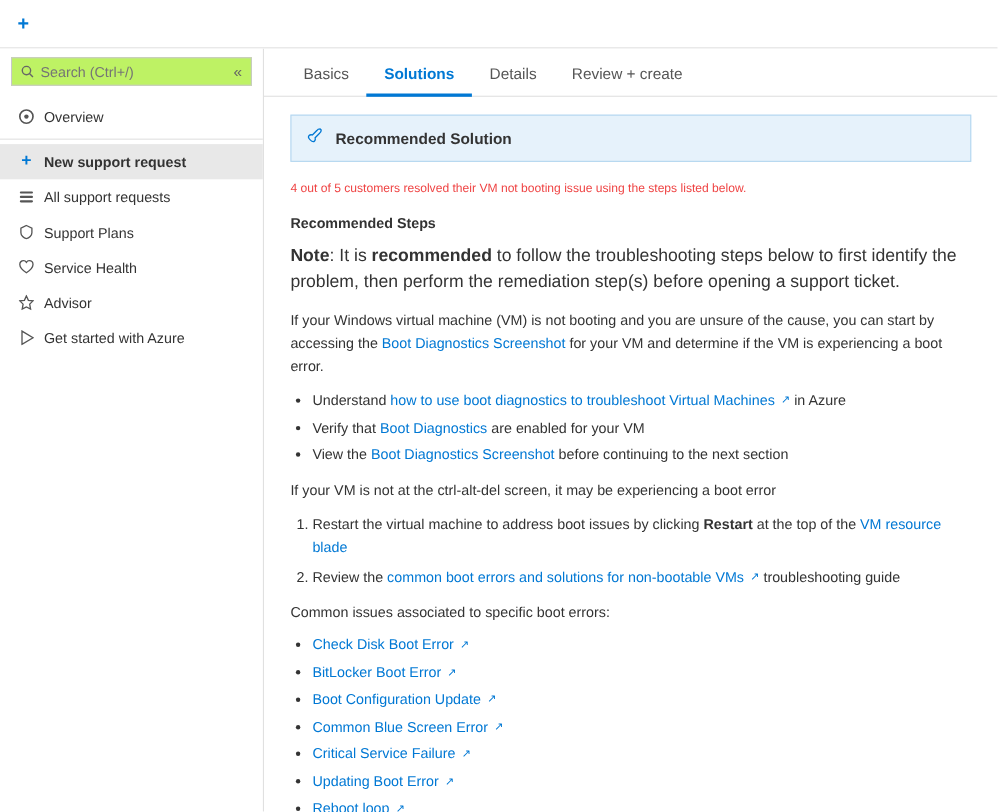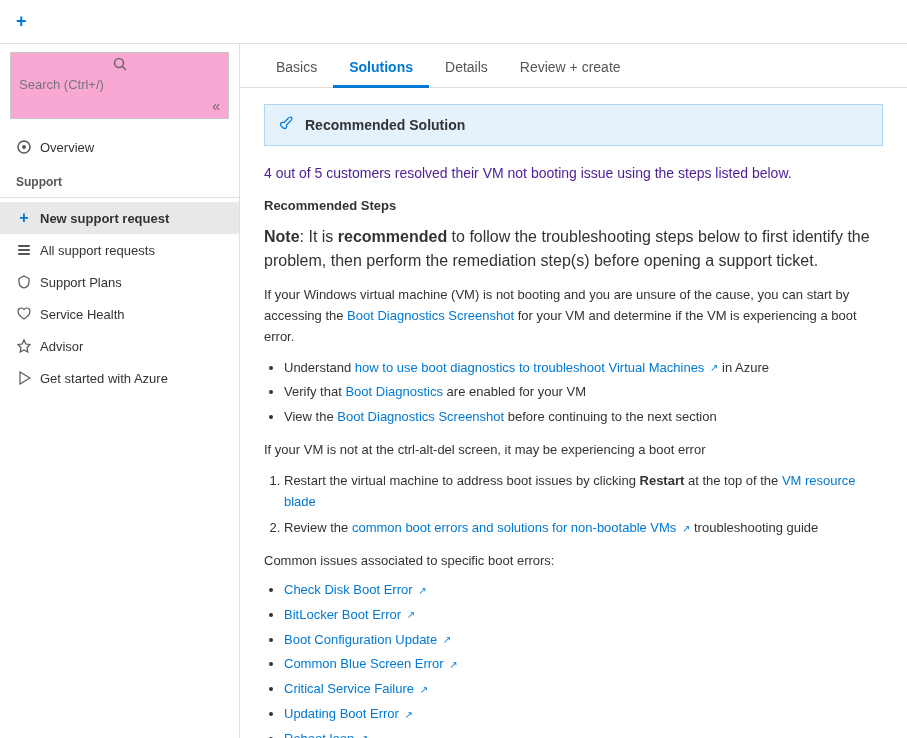--- a/index.html
+++ b/index.html
@@ -11,21 +11,21 @@
     .title-bar-icon { color: #0078d4; font-size: 18px; margin-right: 10px; font-weight: bold; }
     .title-bar-text { font-size: 16px; font-weight: 400; color: #333; }
 
     .main-layout { display: flex; flex: 1; overflow: hidden; }
 
     .sidebar {
       width: 240px; min-width: 240px; border-right: 1px solid #e0e0e0; background: #fff; display: flex; flex-direction: column; overflow-y: auto;
     }
 
     .search-box {
-      display: flex; align-items: center; margin: 8px 10px; border: 1px solid #c8c8c8; background: #f9a8d4; padding: 4px 8px; gap: 6px; flex-direction: column;
+      display: flex; align-items: center; margin: 8px 10px; border: 1px solid #c8c8c8; background: #bef264; padding: 4px 8px; gap: 6px;
     }
     .search-box input { border: none; outline: none; font-size: 13px; width: 100%; background: transparent; color: #333; }
     .search-collapse { margin-left: auto; cursor: pointer; color: #666; font-size: 14px; }
 
     .sidebar-nav { padding: 4px 0; flex: 1; }
 
     .sidebar-item {
       display: flex; align-items: center; padding: 8px 12px 8px 16px; cursor: pointer; color: #333; font-size: 13px; gap: 8px;
     }
     .sidebar-item.active { background: #e8e8e8; font-weight: 600; }
@@ -47,21 +47,21 @@
     .tab.active { color: #0078d4; border-bottom: 3px solid #0078d4; font-weight: 700; }
 
     .content-scroll { flex: 1; overflow-y: auto; padding: 16px 24px; }
 
     .recommended-solution-box {
       background: #e6f2fb; border: 1px solid #b3d6f0; padding: 10px 14px; display: flex; align-items: center; gap: 10px; margin-bottom: 16px;
     }
     .wrench-icon { color: #0078d4; font-size: 16px; }
     .recommended-solution-title { font-size: 14px; font-weight: 600; color: #333; }
 
-    .section-intro { margin-bottom: 12px; font-size: 14px; color: #4c1d95; }
+    .section-intro { margin-bottom: 12px; font-size: 11px; color: #ef4444; }
     .section-heading { font-size: 13px; font-weight: 700; color: #333; margin-bottom: 8px; }
 
     .note-block { margin-bottom: 12px; font-size: 16px; color: #333; line-height: 1.5; }
     .note-bold { font-weight: 700; }
 
     p { margin-bottom: 10px; font-size: 13px; line-height: 1.6; color: #333; }
     a { color: #0078d4; text-decoration: none; }
     .ext-icon { font-size: 10px; color: #0078d4; margin-left: 2px; vertical-align: middle; }
 
     ul { margin: 8px 0 12px 20px; }
@@ -94,21 +94,20 @@
       <div class="sidebar-item">
         <span class="icon">
           <svg width="14" height="14" viewBox="0 0 14 14">
               <circle cx="7" cy="7" r="6" stroke="#555" stroke-width="1.5" fill="none"></circle>
               <circle cx="7" cy="7" r="2" fill="#555"></circle>
             </svg>
         </span>
         <span>Overview</span>
       </div>
 
-      <div class="sidebar-section-label">Support</div>
       <hr class="sidebar-divider">
 
       <div class="sidebar-item active">
         <span class="icon" style="color:#0078d4; font-weight:bold; font-size:16px;">+</span>
         <span>New support request</span>
       </div>
 
       <div class="sidebar-item">
         <span class="icon">
           <svg width="14" height="14" viewBox="0 0 14 14">

